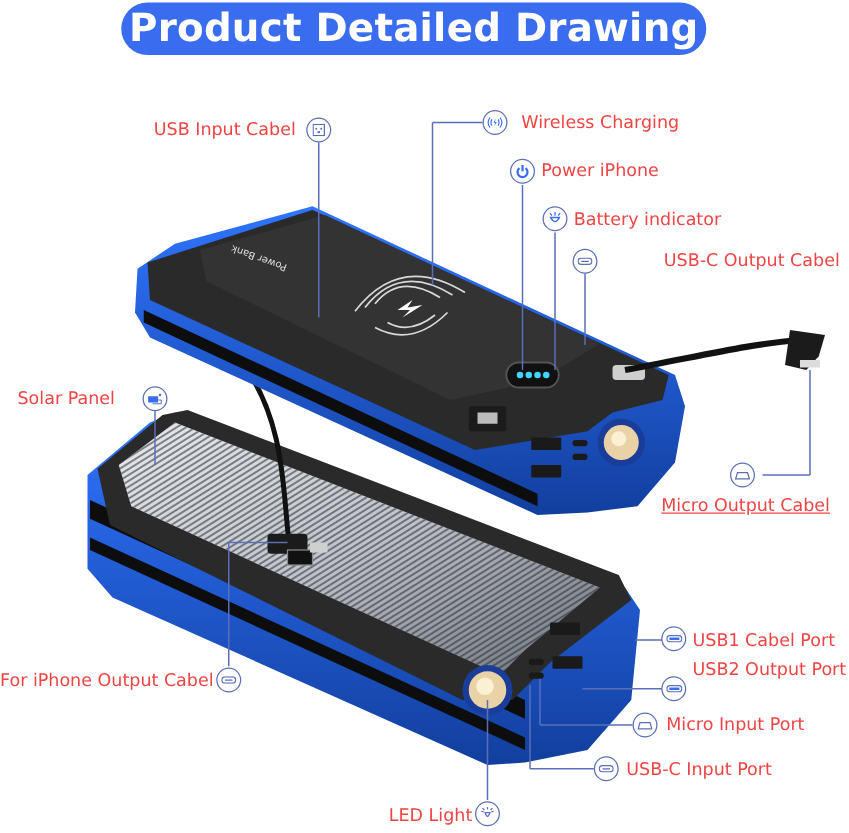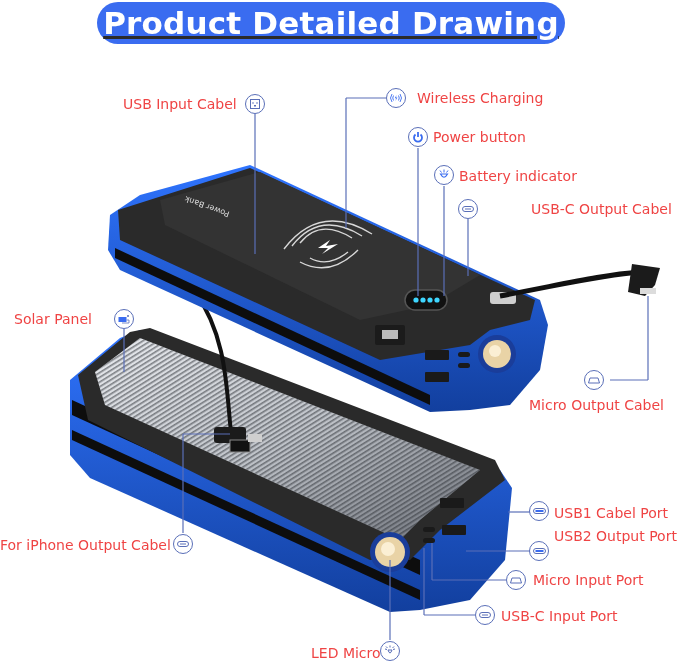--- a/index.html
+++ b/index.html
@@ -1,17 +1,17 @@
 <!DOCTYPE html>
 <html><head>
 <meta charset="utf-8">
 <style>
   html,body{margin:0;padding:0;background:#ffffff;}
   body{width:679px;height:666px;position:relative;overflow:hidden;font-family:"Liberation Sans","DejaVu Sans",sans-serif;color:#2b2b2b;}
-  .title-pill{position:absolute;left:97px;top:2px;width:468px;height:42px;background:#3a6cf0;border-radius:22px;display:flex;align-items:center;justify-content:center;text-decoration:underline;}
+  .title-pill{position:absolute;left:97px;top:2px;width:468px;height:42px;background:#3a6cf0;border-radius:22px;display:flex;align-items:center;justify-content:center;}
   .title-pill span{color:#fff;font-size:31px;font-weight:bold;letter-spacing:0.2px;font-family:"DejaVu Sans",sans-serif;}
   .lbl{position:absolute;font-size:14px;color:#ef4444;white-space:nowrap;font-family:"DejaVu Sans",sans-serif;}
   .ic{position:absolute;width:20px;height:20px;border:1.3px solid #5a6fb8;border-radius:50%;background:#fff;box-sizing:border-box;display:flex;align-items:center;justify-content:center;}
   .ic svg{display:block;}
   svg.art{position:absolute;left:0;top:0;}
 </style>
 </head>
 <body>
 
 <div class="title-pill">
@@ -135,21 +135,21 @@
     </svg>
 </div>
 <div class="lbl" style="left:417px;top:90px;">Wireless Charging</div>
 
 <div class="ic" style="left:408px;top:127px;">
   <svg width="12" height="12" viewBox="0 0 12 12">
       <path d="M3.5 3.5 A4 4 0 1 0 8.5 3.5" stroke="#3a6cf0" stroke-width="1.8" fill="none"></path>
       <line x1="6" y1="1" x2="6" y2="6" stroke="#3a6cf0" stroke-width="1.8"></line>
     </svg>
 </div>
-<div class="lbl" style="left:433px;top:129px;">Power button</div>
+<div class="lbl" style="left:433px;top:129px;">Power iPhone</div>
 
 <div class="ic" style="left:434px;top:165px;">
   <svg width="12" height="12" viewBox="0 0 12 12">
       <path d="M2.5 5 Q6 11.5 9.5 5 Z" stroke="#3a6cf0" fill="none" stroke-width="1.2"></path>
       <line x1="6" y1="0.5" x2="6" y2="3.5" stroke="#3a6cf0"></line>
       <line x1="2" y1="1.5" x2="3.5" y2="3.5" stroke="#3a6cf0"></line>
       <line x1="10" y1="1.5" x2="8.5" y2="3.5" stroke="#3a6cf0"></line>
     </svg>
 </div>
 <div class="lbl" style="left:459px;top:168px;text-align:right;">Battery indicator</div>
@@ -169,21 +169,21 @@
       <path d="M8.5 6 L11 6 L11 9 L4 9" stroke="#5a6fb8" fill="none" stroke-width="0.8"></path>
       <circle cx="10" cy="2" r="1" fill="#5a6fb8"></circle>
     </svg>
 </div>
 
 <div class="ic" style="left:584px;top:370px;">
   <svg width="12" height="7" viewBox="0 0 12 7">
       <path d="M2 1 L10 1 L11.5 6 L0.5 6 Z" fill="none" stroke="#5a6fb8"></path>
     </svg>
 </div>
-<div class="lbl" style="left:529px;top:397px;">Micro Output Cabel</div>
+<div class="lbl" style="left:529px;top:397px;text-decoration:underline;">Micro Output Cabel</div>
 
 <div class="ic" style="left:529px;top:501px;">
   <svg width="13" height="6" viewBox="0 0 13 6">
       <rect x="0.5" y="0.5" width="12" height="5" rx="2.5" fill="none" stroke="#5a6fb8"></rect>
       <rect x="2.5" y="2" width="8" height="2" fill="#3a6cf0"></rect>
     </svg>
 </div>
 <div class="lbl" style="left:554px;top:505px;">USB1 Cabel Port</div>
 
 <div class="ic" style="left:529px;top:541px;">
@@ -210,21 +210,21 @@
 <div class="lbl" style="left:501px;top:608px;text-align:right;">USB-C  Input Port</div>
 
 <div class="lbl" style="left:0px;top:537px;">For iPhone Output Cabel</div>
 <div class="ic" style="left:173px;top:534px;">
   <svg width="12" height="6" viewBox="0 0 12 6">
       <rect x="0.5" y="0.5" width="11" height="5" rx="2.5" fill="none" stroke="#5a6fb8"></rect>
       <line x1="3" y1="3" x2="9" y2="3" stroke="#5a6fb8"></line>
     </svg>
 </div>
 
-<div class="lbl" style="left:311px;top:645px;">LED Micro</div>
+<div class="lbl" style="left:311px;top:645px;">LED Light</div>
 <div class="ic" style="left:380px;top:641px;">
   <svg width="12" height="12" viewBox="0 0 12 12">
       <path d="M4 5 Q6 11 8 5 Z" stroke="#5a6fb8" fill="none"></path>
       <line x1="6" y1="0.5" x2="6" y2="2.5" stroke="#5a6fb8"></line>
       <line x1="1" y1="4" x2="3" y2="4.5" stroke="#5a6fb8"></line>
       <line x1="11" y1="4" x2="9" y2="4.5" stroke="#5a6fb8"></line>
       <line x1="2" y1="1.5" x2="3.5" y2="3" stroke="#5a6fb8"></line>
       <line x1="10" y1="1.5" x2="8.5" y2="3" stroke="#5a6fb8"></line>
     </svg>
 </div>

